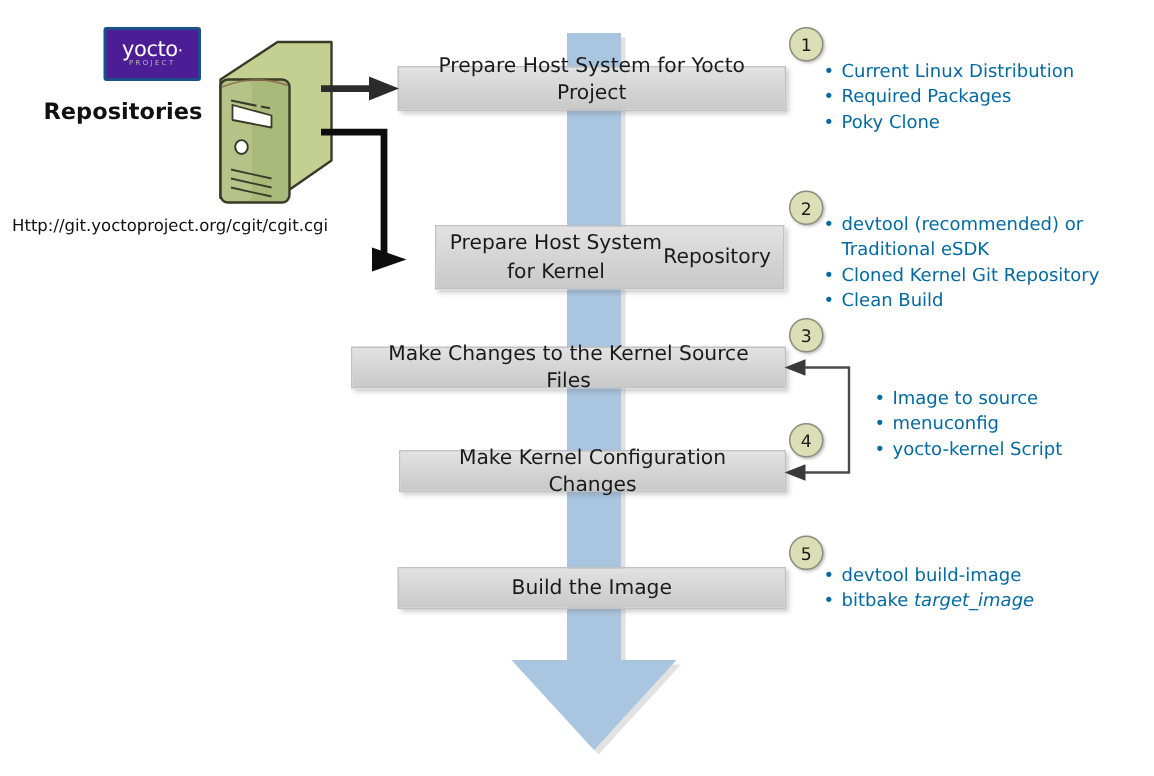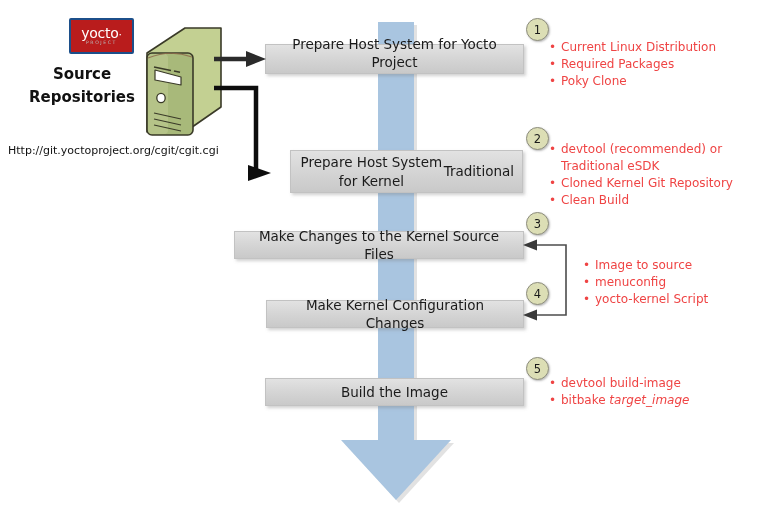--- a/index.html
+++ b/index.html
@@ -96,21 +96,21 @@
     font-size: 11.5px;
     color: #1a1a1a;
     box-sizing: border-box;
   }
 
   
   .bullets {
     position: absolute;
     z-index: 5;
     font-size: 12px;
-    color: #ef4444;
+    color: #0369a1;
     line-height: 1.42;
   }
   .bullets .bline {
     position: relative;
     padding-left: 12px;
     white-space: pre;
   }
   .bullets .bline::before {
     content: "\2022";
     position: absolute;
@@ -141,21 +141,21 @@
   }
 
   
   .yocto-logo {
     position: absolute;
     z-index: 6;
     left: 69px;
     top: 18px;
     width: 65px;
     height: 36px;
-    background: #b91c1c;
+    background: #4c1d95;
     border: 2px solid #1c4f8a;
     border-radius: 2px;
     box-sizing: border-box;
     display: flex;
     flex-direction: column;
     align-items: center;
     justify-content: center;
   }
   .yocto-word {
     color: #ffffff;
@@ -190,21 +190,20 @@
   <div class="flow-head-shadow"></div>
   <div class="flow-band"></div>
   <div class="flow-head"></div>
 
   <div class="yocto-logo">
     <div class="yocto-word"><span>yocto</span><span class="dot">·</span></div>
     <div class="yocto-sub">PROJECT</div>
   </div>
 
   <div class="src-label" style="left:17px; top:63px;">
-    <div>Source</div>
     <div>Repositories</div>
   </div>
   <div class="src-url" style="left:8px; top:144px;">Http://git.yoctoproject.org/cgit/cgit.cgi</div>
 
   <div class="server">
     <svg width="92" height="120" viewBox="0 0 92 120" xmlns="http://www.w3.org/2000/svg">
 
       <polygon points="14,28 52,3 88,3 88,82 52,107 14,107" fill="#c3d092" stroke="#3a3a28" stroke-width="1.6" stroke-linejoin="round"></polygon>
 
       <rect x="14" y="28" width="46" height="82" rx="5" ry="5" fill="#a8b97a" stroke="#3a3a28" stroke-width="1.6"></rect>
@@ -244,21 +243,21 @@
   </div>
   <div class="step-circle" style="left:526px; top:18px;">1</div>
   <div class="bullets" style="left:549px; top:39px;">
     <div class="bline">Current Linux Distribution</div>
     <div class="bline">Required Packages</div>
     <div class="bline">Poky Clone</div>
   </div>
 
   <div class="pbox" style="left:290px; top:150px; width:233px; height:43px; ">
     <span>Prepare Host System for Kernel</span>
-    <span>Traditional</span>
+    <span>Repository</span>
   </div>
   <div class="step-circle" style="left:526px; top:127px;">2</div>
   <div class="bullets" style="left:549px; top:141px;">
     <div class="bline">devtool (recommended) or</div>
     <div class="bline cont">Traditional eSDK</div>
     <div class="bline">Cloned Kernel Git Repository</div>
     <div class="bline">Clean Build</div>
   </div>
 
   <div class="pbox" style="left:234px; top:231px; width:290px; height:28px;">

